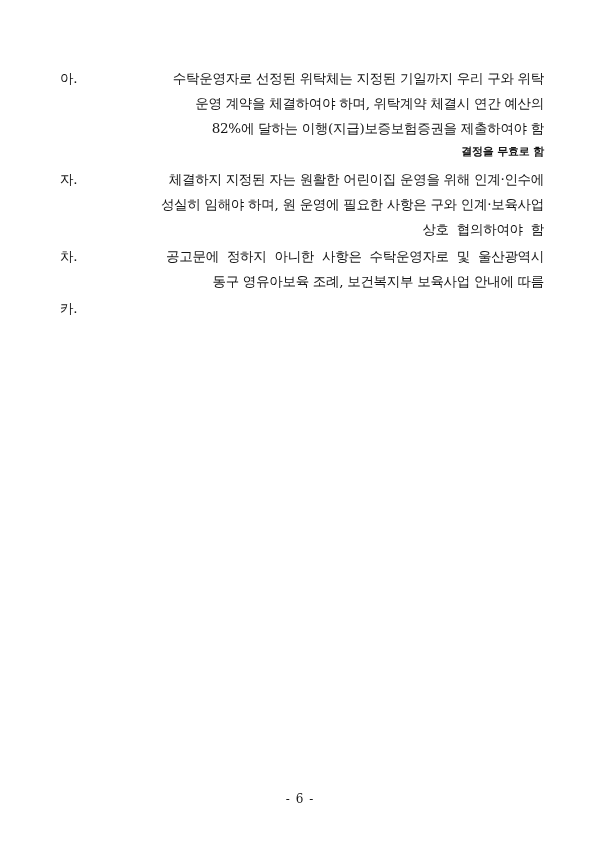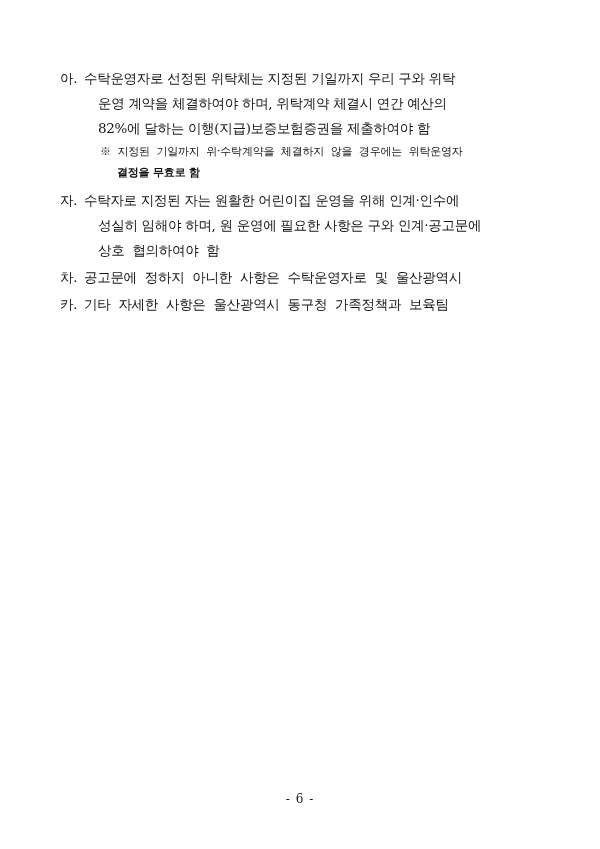--- a/index.html
+++ b/index.html
@@ -34,20 +34,21 @@
   }
   .marker {
     flex: 0 0 auto;
     width: 24px;
     font-size: 13.5px;
     line-height: 25px;
     letter-spacing: -0.2px;
   }
   .body-lines {
     flex: 1 1 auto;
+    text-align: right;
   }
   .line {
     font-size: 13.5px;
     line-height: 25px;
     letter-spacing: -0.3px;
     white-space: pre;
   }
   .line.indent-1 { padding-left: 14px; }
   .note {
     font-size: 11px;
@@ -77,46 +78,45 @@
 
 <div class="page">
   <div class="content">
 
     <div class="item">
       <div class="marker">아.</div>
       <div class="body-lines">
         <div class="line">수탁운영자로 선정된 위탁체는 지정된 기일까지 우리 구와 위탁</div>
         <div class="line indent-1">운영 계약을 체결하여야 하며, 위탁계약 체결시 연간 예산의</div>
         <div class="line indent-1">82%에 달하는 이행(지급)보증보험증권을 제출하여야 함</div>
-        <div class="note">※  지정된  기일까지  위·수탁계약을  체결하지  않을  경우에는  위탁운영자</div>
         <div class="note cont">결정을 무효로 함</div>
       </div>
     </div>
 
     <div class="spacer-sm"></div>
 
     <div class="item">
       <div class="marker">자.</div>
       <div class="body-lines">
-        <div class="line">수탁자로 지정된 자는 원활한 어린이집 운영을 위해 인계·인수에</div>
-        <div class="line indent-1">성실히 임해야 하며, 원 운영에 필요한 사항은 구와 인계·공고문에</div>
+        <div class="line">체결하지 지정된 자는 원활한 어린이집 운영을 위해 인계·인수에</div>
+        <div class="line indent-1">성실히 임해야 하며, 원 운영에 필요한 사항은 구와 인계·보육사업</div>
         <div class="line indent-1">상호  협의하여야  함</div>
       </div>
     </div>
 
     <div class="item">
       <div class="marker">차.</div>
       <div class="body-lines">
         <div class="line">공고문에  정하지  아니한  사항은  수탁운영자로  및  울산광역시</div>
+        <div class="line indent-1">동구 영유아보육 조례, 보건복지부 보육사업 안내에 따름</div>
       </div>
     </div>
 
     <div class="item">
       <div class="marker">카.</div>
       <div class="body-lines">
-        <div class="line">기타  자세한  사항은  울산광역시  동구청  가족정책과  보육팀</div>
       </div>
     </div>
 
   </div>
 
   <div class="page-number">- 6 -</div>
 </div>
 
 </body></html>

